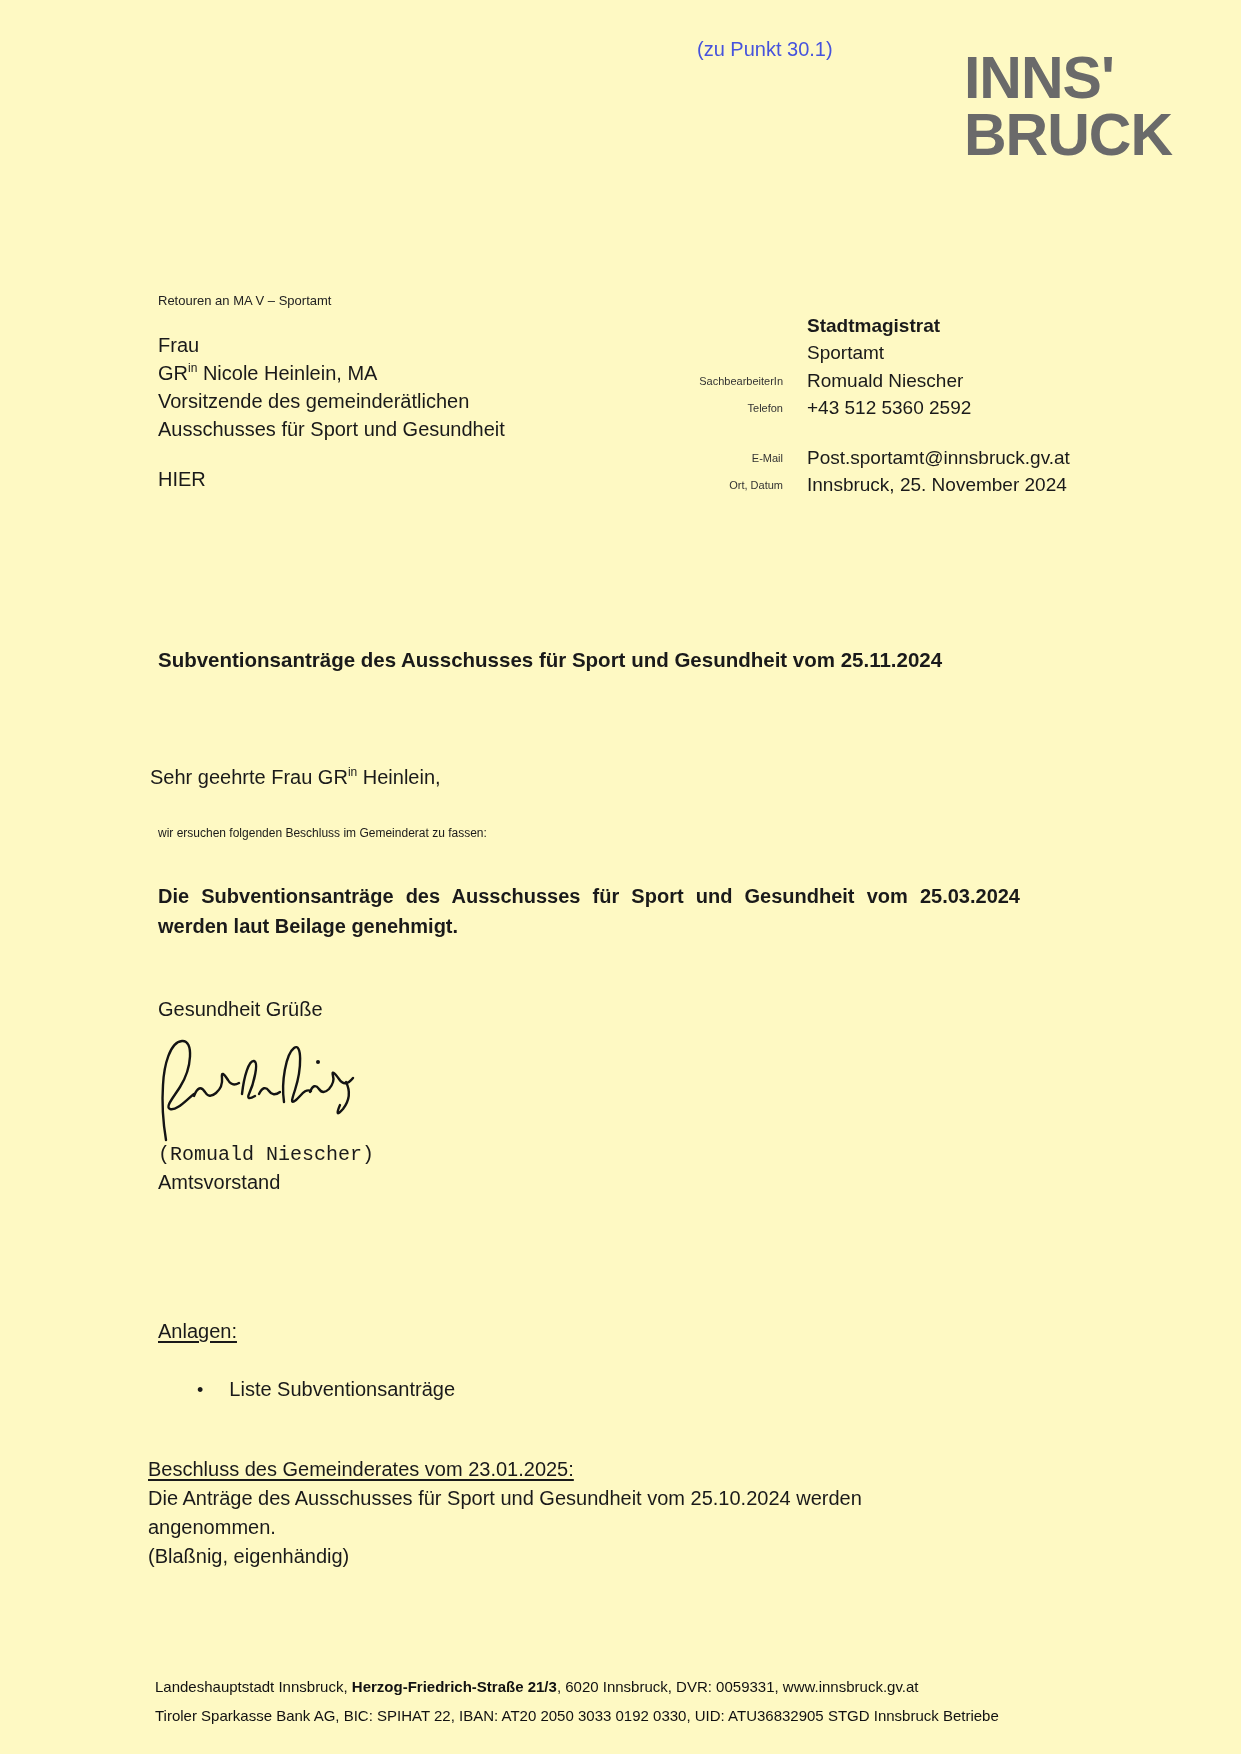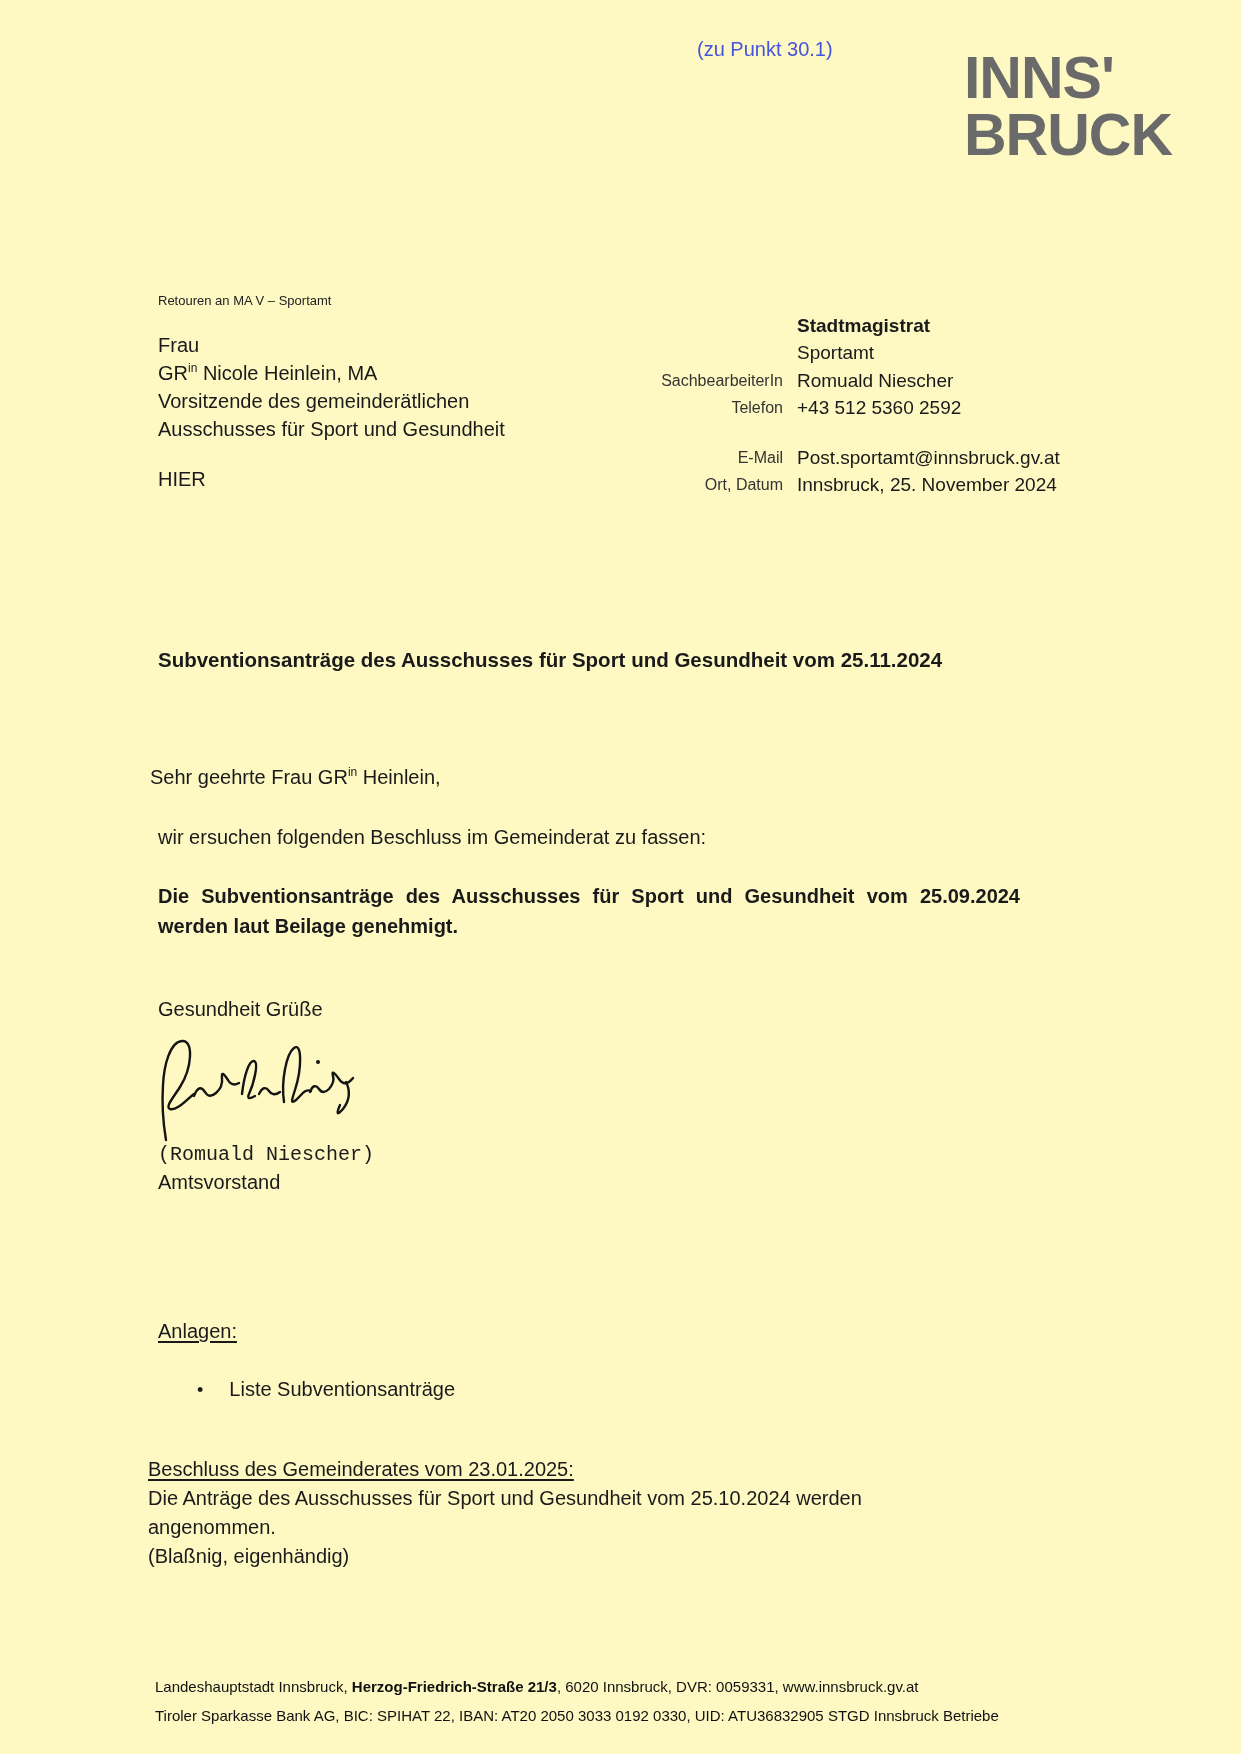--- a/index.html
+++ b/index.html
@@ -70,35 +70,35 @@
     position:absolute;
     left:0;
     display:flex;
     align-items:center;
     white-space:nowrap;
   }
   .contact-label{
     display:inline-block;
     width:163px;
     text-align:right;
-    margin-right:14px;
-    font-size:16px;
+    margin-right:24px;
+    font-size:11px;
     color:#333;
   }
   .contact-value{font-size:19px;}
   .bold{font-weight:bold;}
 
   .subject{
     left:158px; top:648px;
     font-size:20.5px;
     font-weight:bold;
   }
 
   .salutation{left:150px; top:766px; font-size:20px;}
-  .request{left:158px; top:826px; font-size:20px;}
+  .request{left:158px; top:826px; font-size:12px;}
 
   .resolution{
     left:158px; top:881px;
     width:862px;
     font-size:20px;
     font-weight:bold;
     line-height:30px;
   }
   .justify-line{
     text-align:justify;
@@ -197,21 +197,21 @@
     </div>
   </div>
 
   <div class="abs subject">Subventionsanträge des Ausschusses für Sport und Gesundheit vom 25.11.2024</div>
 
   <div class="abs salutation"><span>Sehr geehrte Frau GR</span><sup class="sup">in</sup><span> Heinlein,</span></div>
 
   <div class="abs request">wir ersuchen folgenden Beschluss im Gemeinderat zu fassen:</div>
 
   <div class="abs resolution">
-    <div class="justify-line">Die Subventionsanträge des Ausschusses für Sport und Gesundheit vom 25.09.2024</div>
+    <div class="justify-line">Die Subventionsanträge des Ausschusses für Sport und Gesundheit vom 25.03.2024</div>
     <div>werden laut Beilage genehmigt.</div>
   </div>
 
   <div class="abs closing">Gesundheit Grüße</div>
 
   <svg class="abs signature" width="215" height="115" viewBox="0 0 215 115" fill="none" stroke="#141414" stroke-width="2.4" stroke-linecap="round" stroke-linejoin="round">
     <path d="M16,110 C13,92 12,70 13,55 C14,35 20,12 32,11 C44,10 42,38 30,57 C23,68 15,77 20,79 C27,81 36,70 44,64"></path>
     <path d="M44,66 q 5,-13 11,-4 q 4,7 11,1 q 7,-6 6,-15 q -1,-9 6,2 q 4,7 11,3"></path>
     <path d="M92,64 c 2,-18 7,-34 12,-33 c 5,1 0,22 -5,33 q -3,7 6,2"></path>
     <path d="M109,64 q 5,-10 10,-3 q 4,6 11,1"></path>

